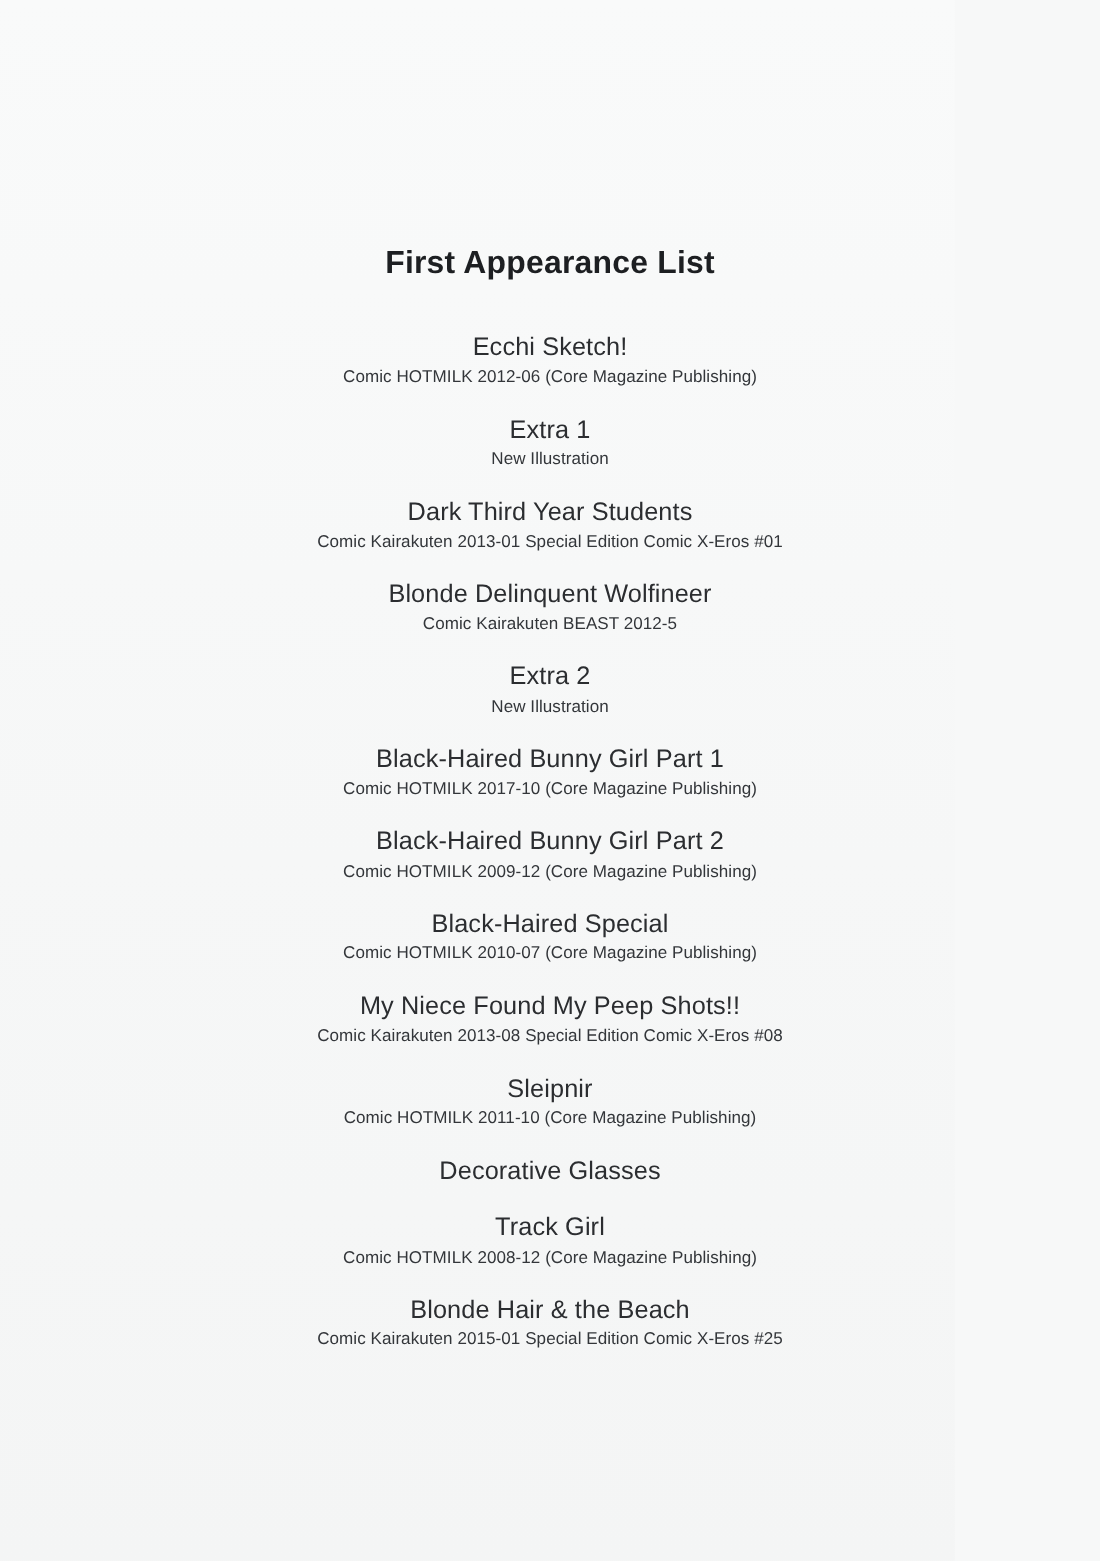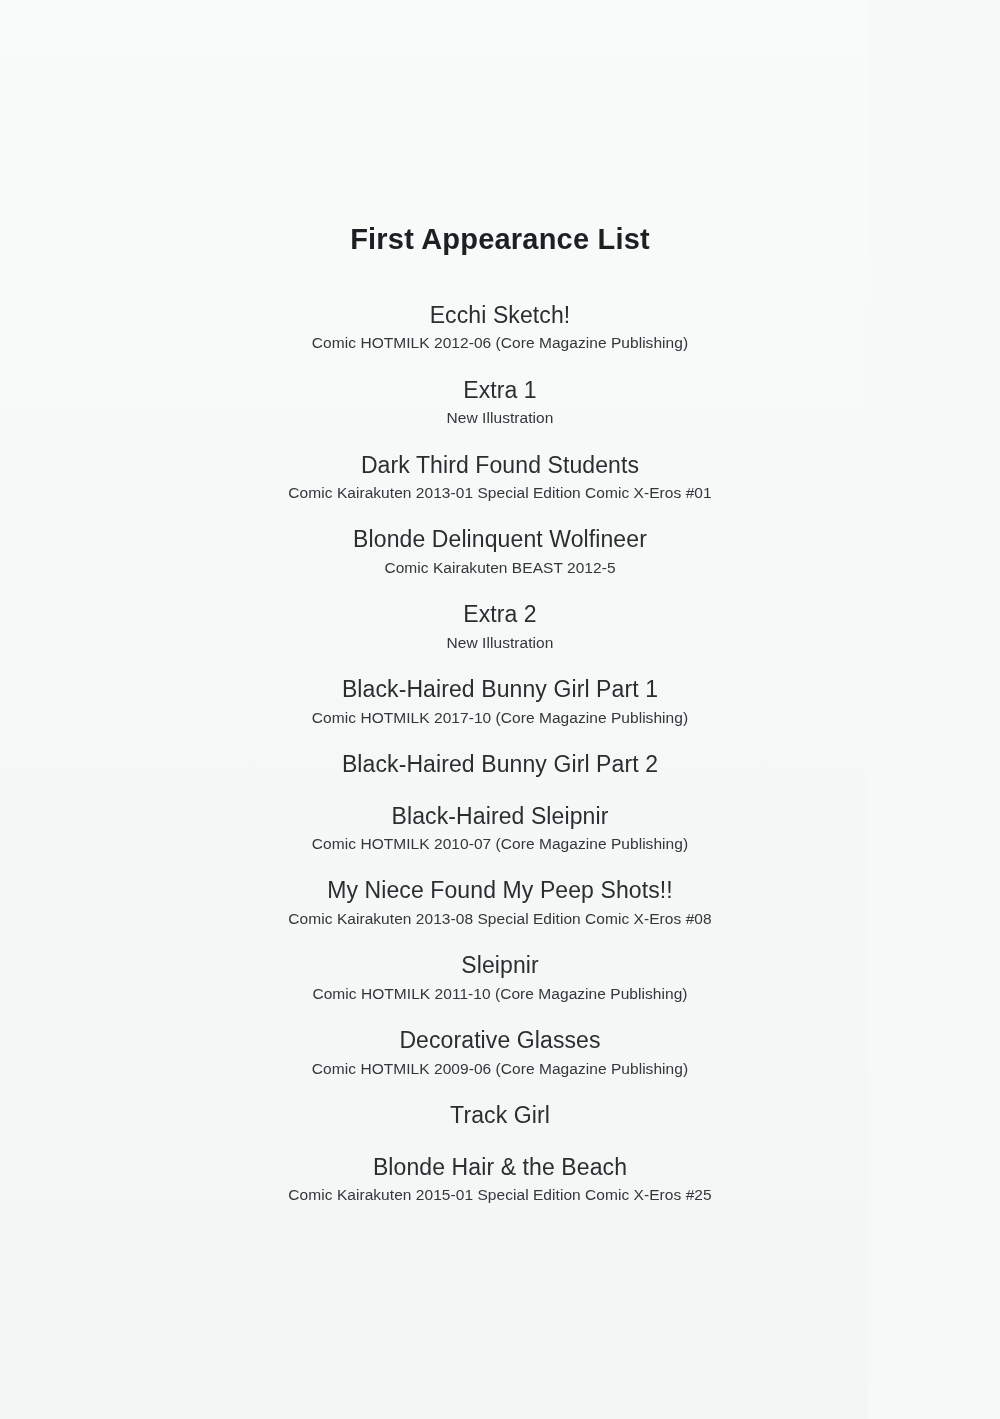--- a/index.html
+++ b/index.html
@@ -66,65 +66,66 @@
       <div class="entry-title">Ecchi Sketch!</div>
       <div class="entry-source">Comic HOTMILK 2012-06 (Core Magazine Publishing)</div>
     </div>
 
     <div class="entry">
       <div class="entry-title">Extra 1</div>
       <div class="entry-source">New Illustration</div>
     </div>
 
     <div class="entry">
-      <div class="entry-title">Dark Third Found Students</div>
+      <div class="entry-title">Dark Third Year Students</div>
       <div class="entry-source">Comic Kairakuten 2013-01 Special Edition Comic X-Eros #01</div>
     </div>
 
     <div class="entry">
       <div class="entry-title">Blonde Delinquent Wolfineer</div>
       <div class="entry-source">Comic Kairakuten BEAST 2012-5</div>
     </div>
 
     <div class="entry">
       <div class="entry-title">Extra 2</div>
       <div class="entry-source">New Illustration</div>
     </div>
 
     <div class="entry">
       <div class="entry-title">Black-Haired Bunny Girl Part 1</div>
       <div class="entry-source">Comic HOTMILK 2017-10 (Core Magazine Publishing)</div>
     </div>
 
     <div class="entry">
       <div class="entry-title">Black-Haired Bunny Girl Part 2</div>
+      <div class="entry-source">Comic HOTMILK 2009-12 (Core Magazine Publishing)</div>
     </div>
 
     <div class="entry">
-      <div class="entry-title">Black-Haired Sleipnir</div>
+      <div class="entry-title">Black-Haired Special</div>
       <div class="entry-source">Comic HOTMILK 2010-07 (Core Magazine Publishing)</div>
     </div>
 
     <div class="entry">
       <div class="entry-title">My Niece Found My Peep Shots!!</div>
       <div class="entry-source">Comic Kairakuten 2013-08 Special Edition Comic X-Eros #08</div>
     </div>
 
     <div class="entry">
       <div class="entry-title">Sleipnir</div>
       <div class="entry-source">Comic HOTMILK 2011-10 (Core Magazine Publishing)</div>
     </div>
 
     <div class="entry">
       <div class="entry-title">Decorative Glasses</div>
-      <div class="entry-source">Comic HOTMILK 2009-06 (Core Magazine Publishing)</div>
     </div>
 
     <div class="entry">
       <div class="entry-title">Track Girl</div>
+      <div class="entry-source">Comic HOTMILK 2008-12 (Core Magazine Publishing)</div>
     </div>
 
     <div class="entry">
       <div class="entry-title">Blonde Hair &amp; the Beach</div>
       <div class="entry-source">Comic Kairakuten 2015-01 Special Edition Comic X-Eros #25</div>
     </div>
   </div>
 </div>
 
 </body></html>

